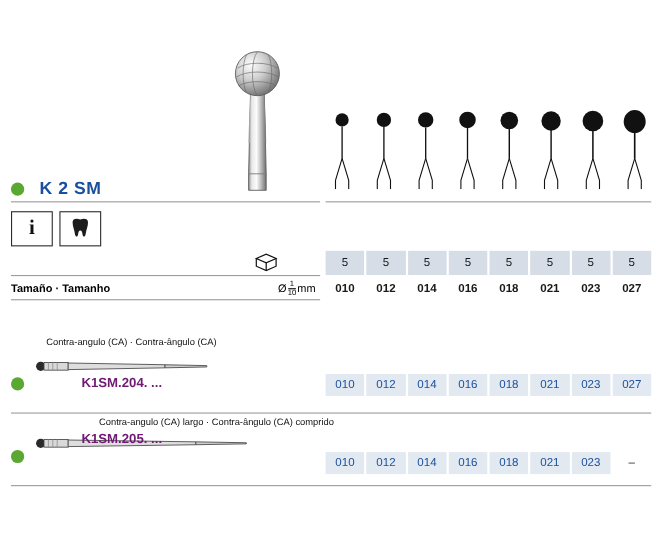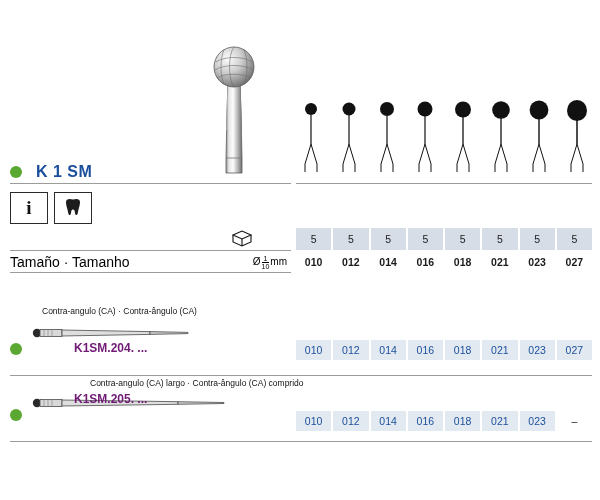--- a/index.html
+++ b/index.html
@@ -128,22 +128,22 @@
     width: 281px;
     flex: 0 0 281px;
     display: flex;
     align-items: center;
     justify-content: space-between;
     padding-right: 4px;
     box-sizing: border-box;
     font-size: 10.5px;
   }
   .lbl-left {
-    font-weight: normal;
-    font-size: 14px;
+    font-weight: bold;
+    font-size: 10px;
   }
   .lbl-right {
     font-size: 10px;
     white-space: nowrap;
   }
   .lbl-right .frac {
     display: inline-block;
     vertical-align: middle;
     font-size: 7px;
     line-height: 1;
@@ -324,21 +324,21 @@
           <path d="M15,20 L15,44" stroke="#111" stroke-width="1.5" fill="none"></path>
           <path d="M15,44 L9,64 L9,72" stroke="#111" stroke-width="1" fill="none"></path>
           <path d="M15,44 L21,64 L21,72" stroke="#111" stroke-width="1" fill="none"></path>
         </svg>
       </div>
     </div>
   </div>
 
   <div class="title-row">
     <span class="green-dot"></span>
-    <span class="product-title">K 1 SM</span>
+    <span class="product-title">K 2 SM</span>
   </div>
 
   <div class="rule rule-1"></div>
   <div class="rule rule-hero-bottom"></div>
 
   <div class="picto-wrap">
     <div class="picto">
       <div class="picto-i">i</div>
     </div>
     <div class="picto picto-tooth">

